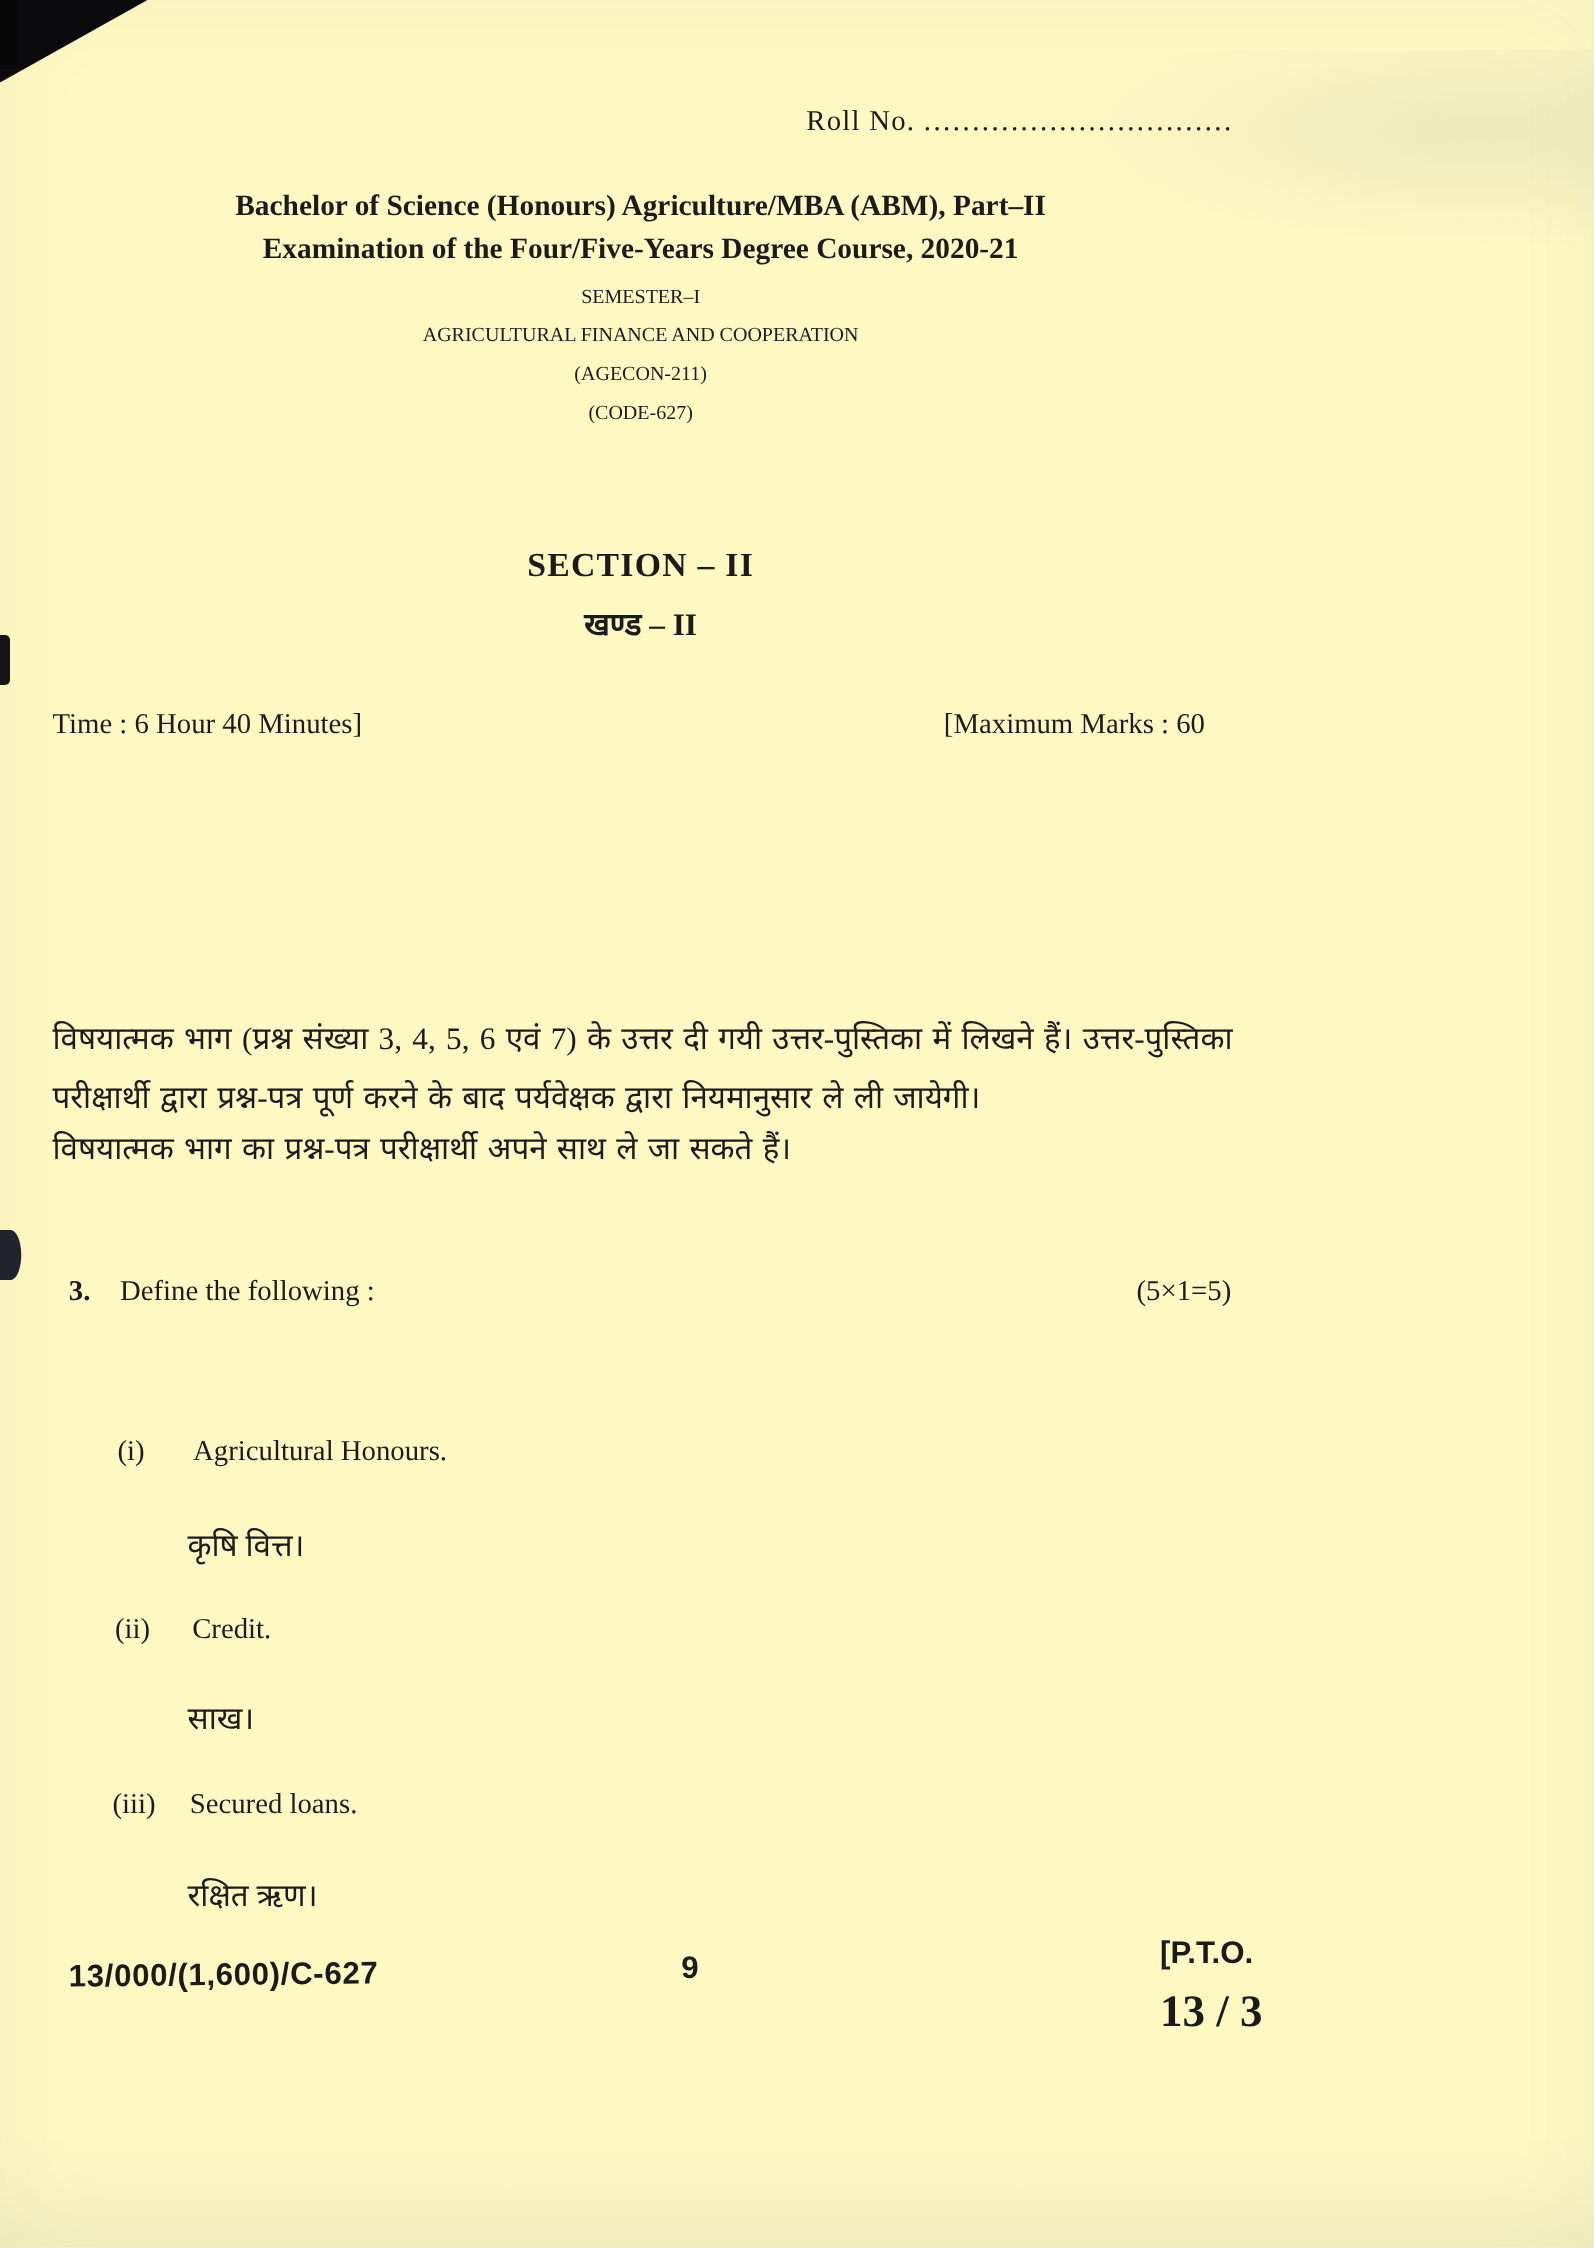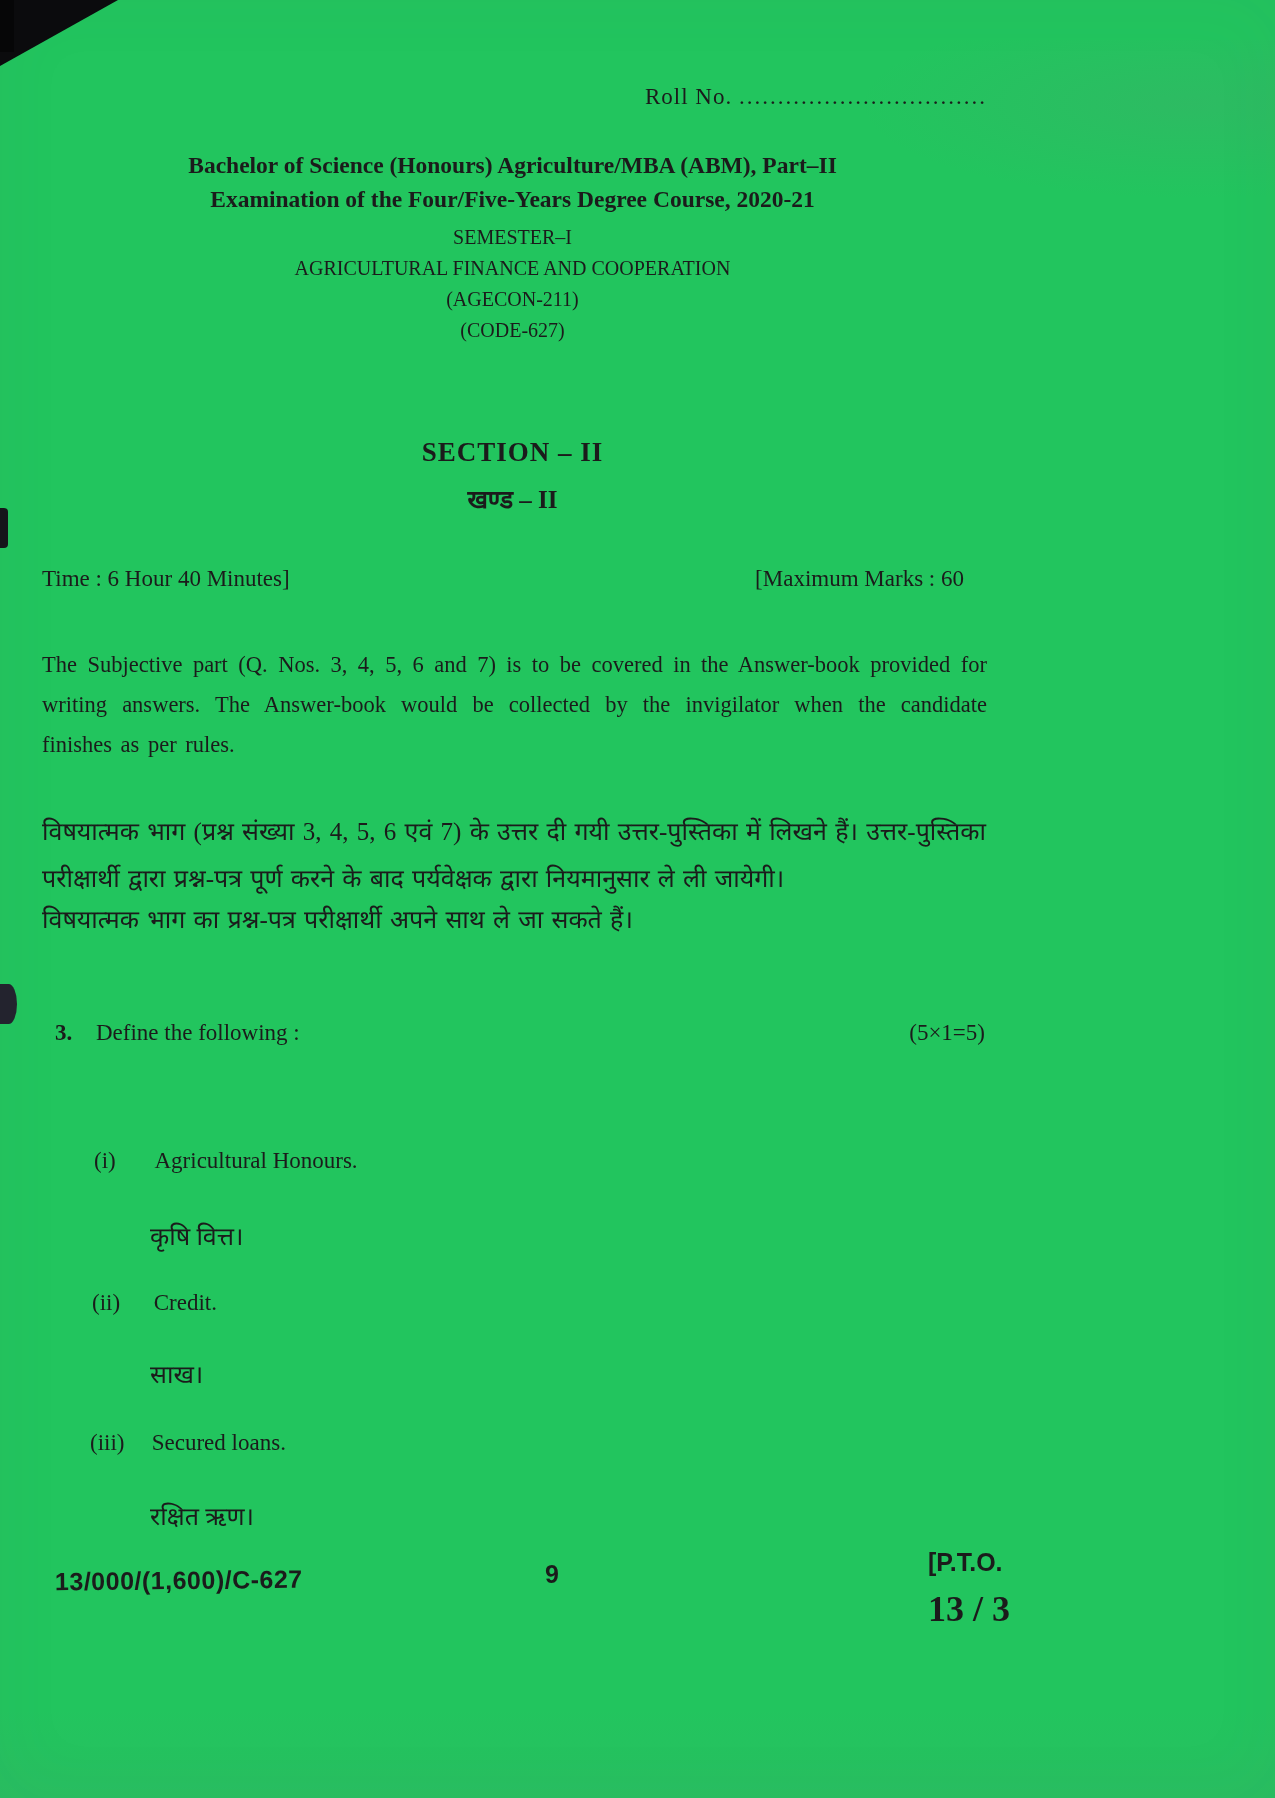--- a/index.html
+++ b/index.html
@@ -1,21 +1,21 @@
 <!DOCTYPE html>
 <html><head>
 <meta charset="utf-8">
 <style>
   html, body { margin: 0; padding: 0; background: #e8e8e6; }
   .page {
     position: relative;
     width: 1275px;
     height: 1798px;
     margin: 0 auto;
-    background: #22c55e;
+    background: #fef9c3;
     color: #1b1b1b;
     font-family: "Liberation Serif", "DejaVu Serif", serif;
     overflow: hidden;
     box-shadow: inset 0 0 70px rgba(90,90,95,0.06);
   }
   
   .corner-artifact {
     position: absolute; top: 0; left: 0; width: 118px; height: 66px;
     background: #0b0b0d;
     clip-path: polygon(0 0, 100% 0, 0 100%);
@@ -46,21 +46,21 @@
   .roll-line {
     position: absolute; top: 84px; left: 645px;
     font-size: 23px; letter-spacing: 1px; white-space: nowrap;
   }
   .roll-dots { letter-spacing: 2px; }
   .header {
     position: absolute; top: 148px; left: 40px; width: 945px;
     text-align: center;
   }
   .header .h-bold { font-weight: 700; font-size: 23.5px; line-height: 34px; }
-  .header .h-reg  { font-size: 20px; line-height: 31px; }
+  .header .h-reg  { font-size: 16px; line-height: 31px; }
   .header .h-gap  { margin-top: 6px; }
   .section-title {
     position: absolute; top: 437px; left: 40px; width: 945px;
     text-align: center; font-weight: 700; font-size: 27px; letter-spacing: 1px;
   }
   .section-title-hi {
     position: absolute; top: 481px; left: 40px; width: 945px;
     text-align: center; font-weight: 700; font-size: 25px;
   }
   .meta-row {
@@ -140,21 +140,20 @@
   </div>
 
   <div class="section-title">SECTION – II</div>
   <div class="section-title-hi">खण्ड – II</div>
 
   <div class="meta-row">
     <span>Time : 6 Hour 40 Minutes]</span>
     <span>[Maximum Marks : 60</span>
   </div>
 
-  <div class="instr instr-en instr-en-1">The Subjective part (Q. Nos. 3, 4, 5, 6 and 7) is to be covered in the Answer-book provided for writing answers. The Answer-book would be collected by the invigilator when the candidate finishes as per rules.</div>
   <div class="instr instr-hi instr-hi-1">विषयात्मक भाग (प्रश्न संख्या 3, 4, 5, 6 एवं 7) के उत्तर दी गयी उत्तर-पुस्तिका में लिखने हैं। उत्तर-पुस्तिका परीक्षार्थी द्वारा प्रश्न-पत्र पूर्ण करने के बाद पर्यवेक्षक द्वारा नियमानुसार ले ली जायेगी।</div>
   <div class="instr instr-hi instr-hi-2">विषयात्मक भाग का प्रश्न-पत्र परीक्षार्थी अपने साथ ले जा सकते हैं।</div>
 
   <div class="question-row">
     <span>
       <span class="q-num">3.</span>
       <span>Define the following :</span>
     </span>
     <span>(5×1=5)</span>
   </div>

